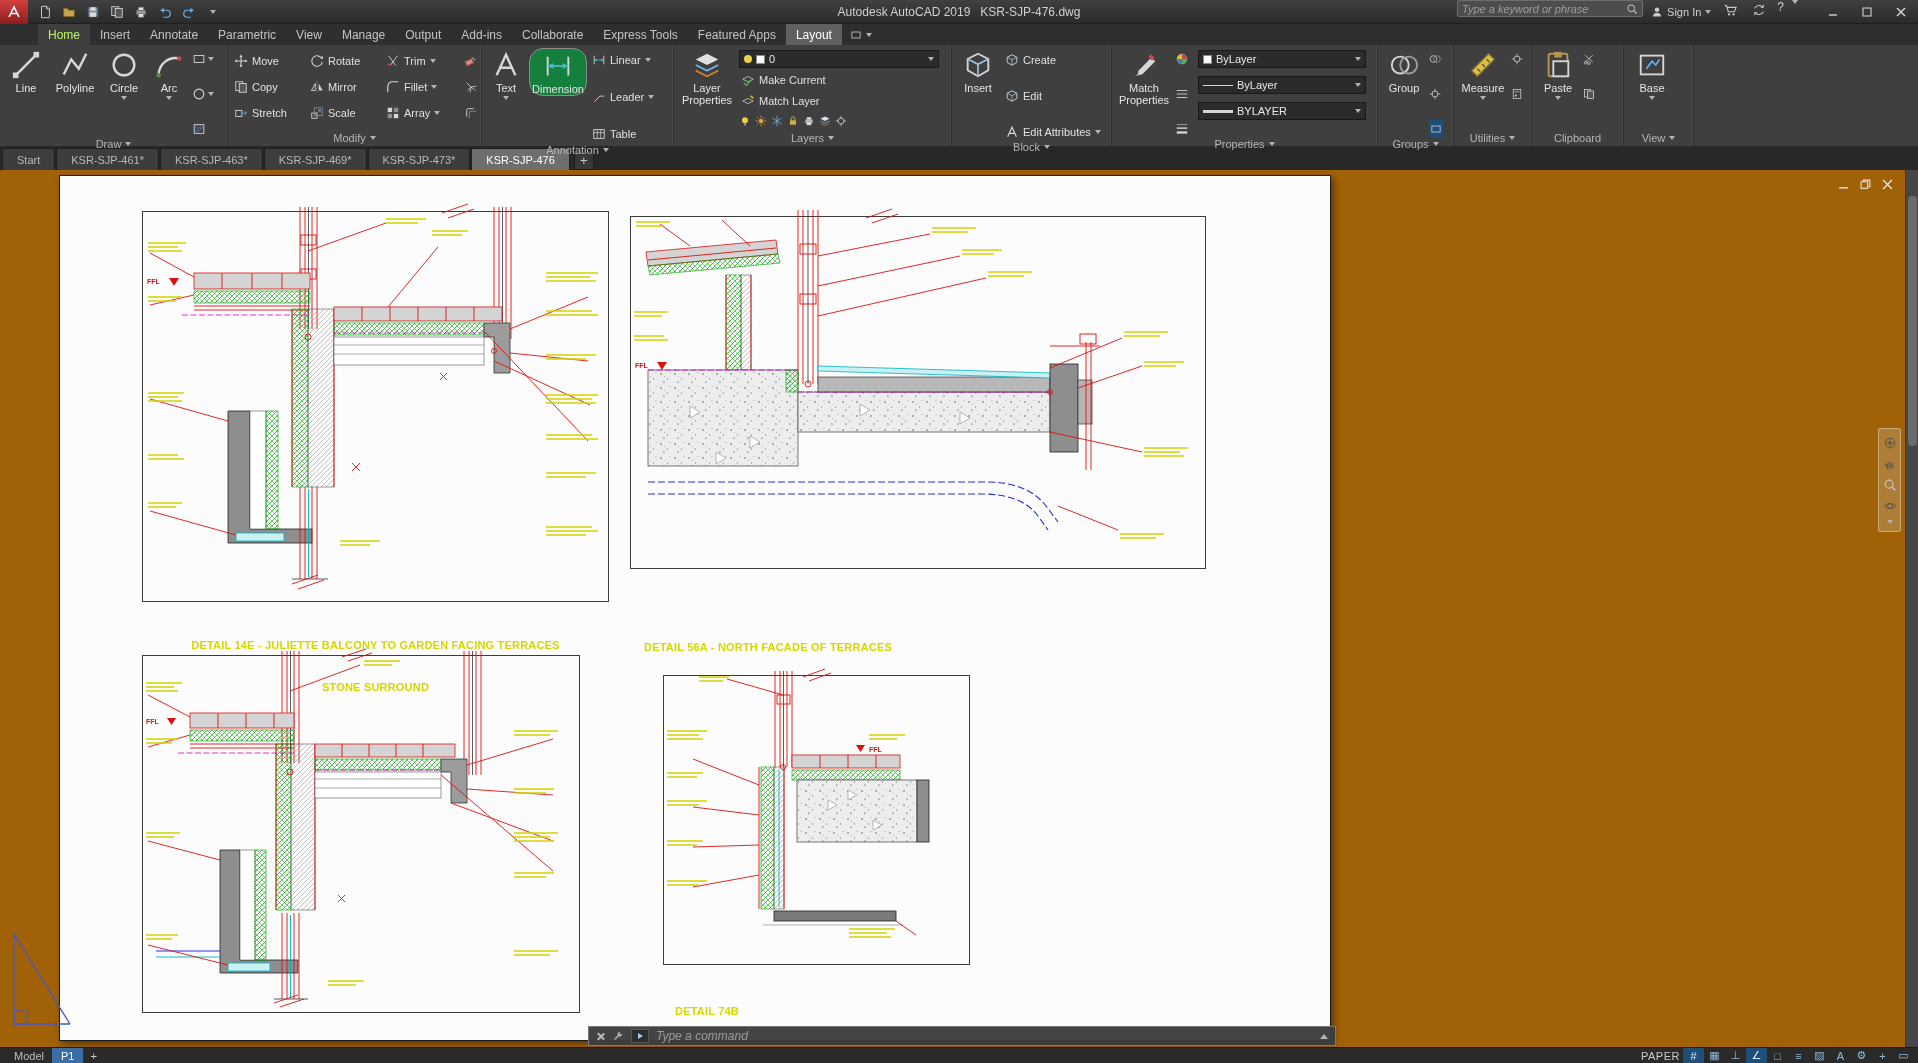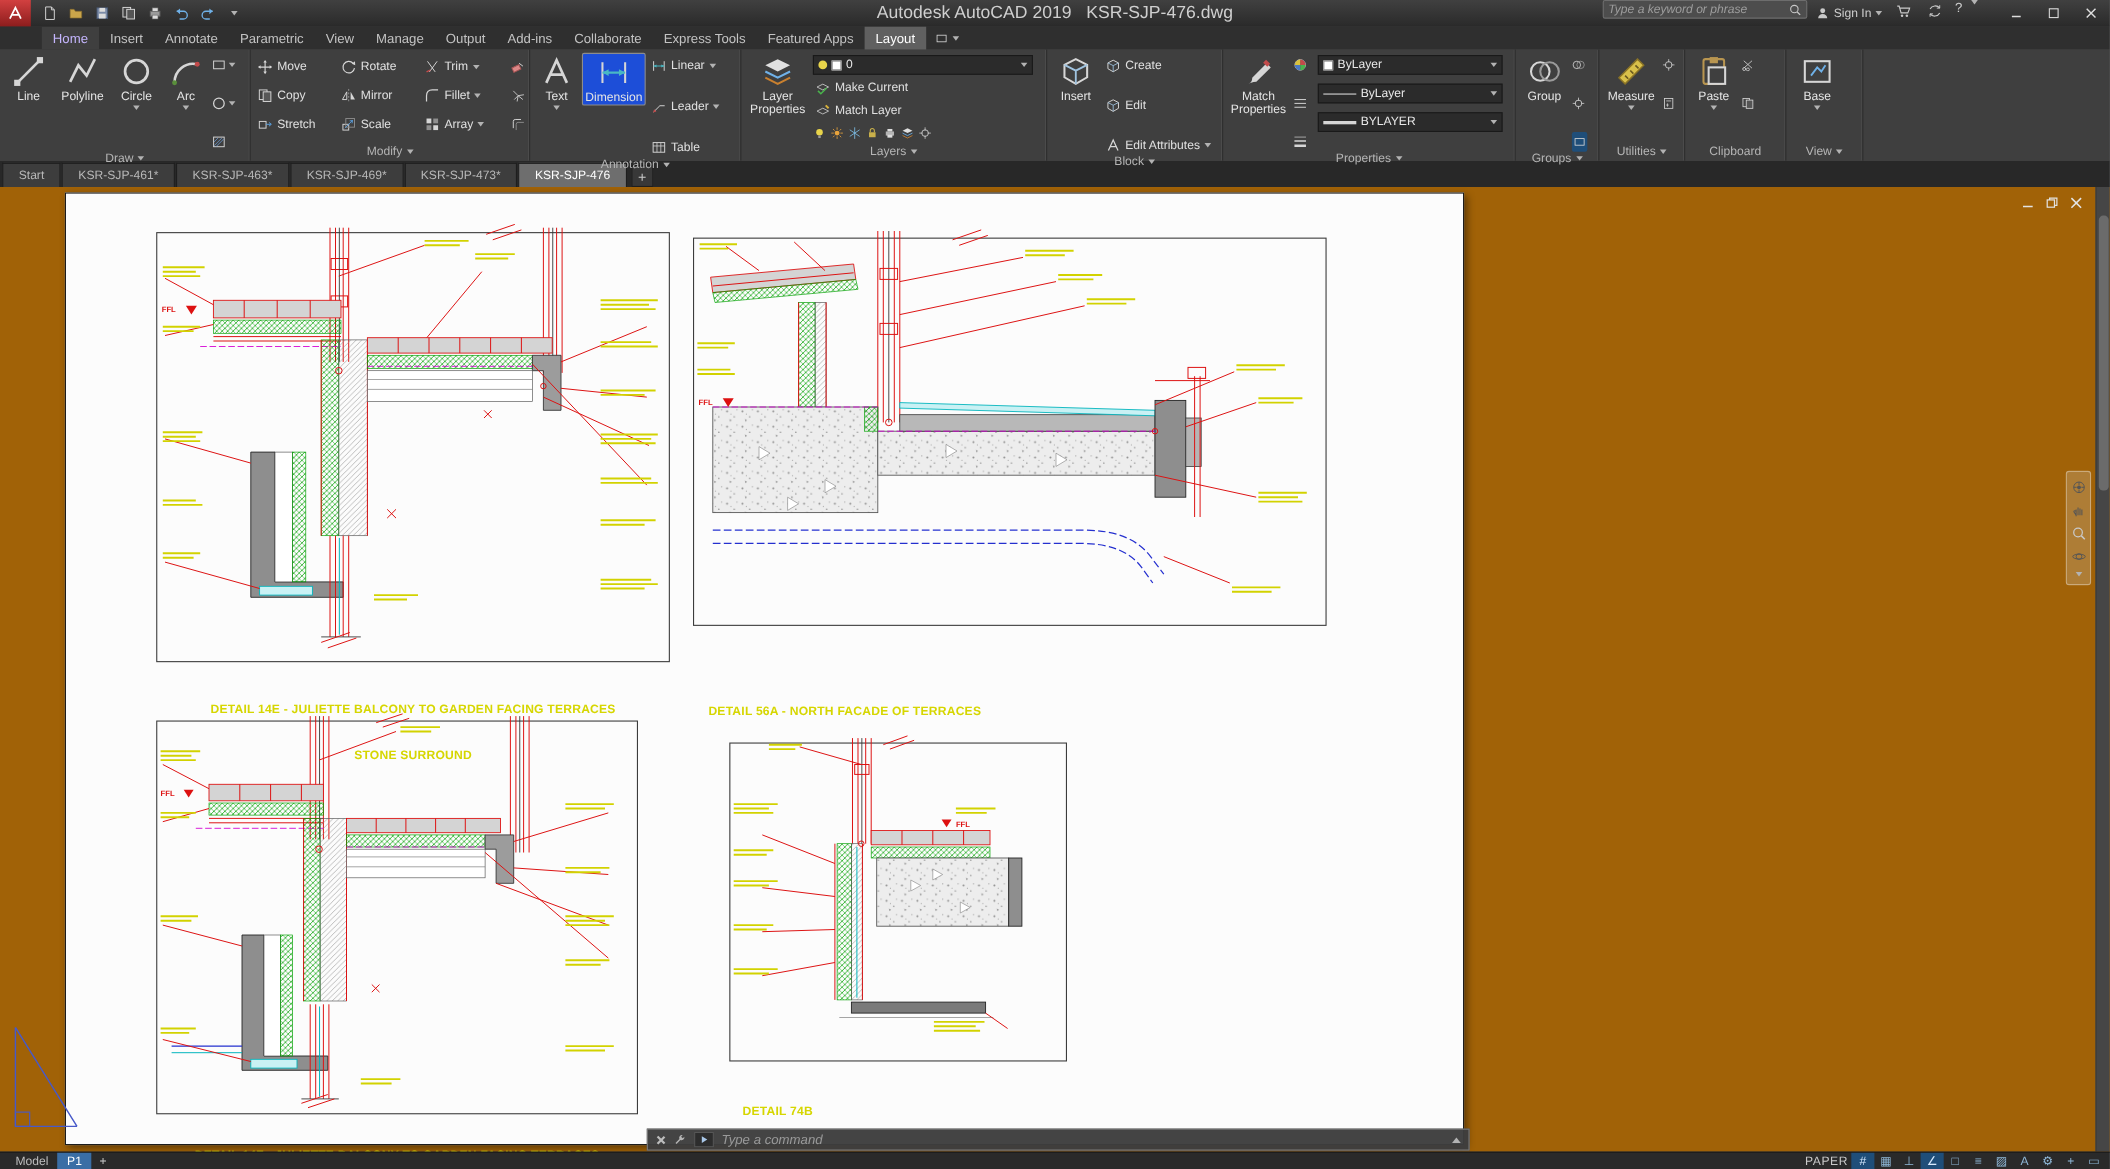--- a/index.html
+++ b/index.html
@@ -9,48 +9,48 @@
   .i30{width:30px;height:30px}.i16{width:16px;height:16px}.i14{width:14px;height:14px}.i12{width:12px;height:12px}
   .car{width:0;height:0;border-left:3px solid transparent;border-right:3px solid transparent;border-top:4px solid #b3b3b3;display:inline-block}
   .carup{width:0;height:0;border-left:4px solid transparent;border-right:4px solid transparent;border-bottom:5px solid #b3b3b3;display:inline-block}
 
   
   .titlebar{position:absolute;top:0;left:0;right:0;height:24px;background:linear-gradient(#404040,#2b2b2b);
     display:flex;align-items:center;z-index:60;border-bottom:1px solid #1f1f1f}
   .logo{width:28px;height:24px;background:linear-gradient(#d24040,#8d1d1d);display:flex;align-items:center;justify-content:center}
   .qat{display:flex;align-items:center;gap:3px;margin-left:6px}
   .qbtn{width:21px;height:20px;display:flex;align-items:center;justify-content:center}
-  .tb-title{position:absolute;left:50%;transform:translateX(-50%);font-size:16px;color:#cfcfcf;white-space:pre}
+  .tb-title{position:absolute;left:50%;transform:translateX(-50%);font-size:12px;color:#cfcfcf;white-space:pre}
   .tb-right{margin-left:auto;display:flex;gap:8px}
   .searchbox{width:186px;height:17px;background:#4d4d4d;border:1px solid #6d6d6d;border-radius:2px;
     display:flex;align-items:center;padding:0 4px;gap:4px}
   .searchbox input{flex:1;background:transparent;border:0;outline:none;color:#ddd;font-style:italic;
     font-size:11px;font-family:"Liberation Sans",sans-serif}
   .searchbox input::placeholder{color:#9d9d9d}
   .signin{display:flex;align-items:center;gap:4px;font-size:11px;color:#cfcfcf}
   .helpbtn{font-size:12px;color:#cfcfcf}
   .winbtns{display:flex;margin-left:10px}
   .winbtn{width:34px;height:23px;display:flex;align-items:center;justify-content:center}
 
   
   .rtabs{position:absolute;top:24px;left:0;right:0;height:21px;background:#2f2f2f;display:flex;
     align-items:stretch;padding-left:38px;font-size:12px;color:#c3c3c3;z-index:55}
   .rtab{padding:0 10px;display:flex;align-items:center;white-space:nowrap}
-  .rtab.active{background:#3f3f3f;color:#c4b5fd}
+  .rtab.active{background:#3f3f3f;color:#bef264}
   .rtab.chip{background:#606060;color:#fff}
   .rtab-extra{display:flex;align-items:center;gap:4px;padding:0 8px}
 
   
   .ribbon{position:absolute;top:45px;left:0;right:0;height:101px;background:#3f3f3f;display:flex;z-index:54}
   .panel{height:100%;display:flex;flex-direction:column;border-right:1px solid #2e2e2e;box-shadow:inset -1px 0 0 #4b4b4b;flex:0 0 auto}
   .pbody{flex:1;display:flex;align-items:flex-start;padding:3px 4px 0;gap:3px}
   .plabel{height:16px;font-size:11px;color:#b5b5b5;display:flex;align-items:center;justify-content:center;gap:4px}
   .bigbtn{display:flex;flex-direction:column;align-items:center;text-align:center;font-size:11px;
     color:#e4e4e4;padding-top:2px;line-height:12px;gap:2px}
-  .bigbtn.hl{background:#1d4ed8;border:1px solid #8c8c8c;border-radius:2px}
+  .bigbtn.hl{background:#15803d;border:1px solid #8c8c8c;border-radius:14px}
   .srow{display:flex;align-items:center;gap:4px;font-size:11px;color:#e0e0e0;height:24px;padding:0 2px;white-space:nowrap}
   .minicol{display:flex;flex-direction:column;gap:17px;padding-top:2px}
   .mini{display:flex;align-items:center;gap:2px;height:18px}
   .modgrid{display:grid;grid-template-columns:76px 76px 80px 16px;grid-auto-rows:26px;align-items:center}
   .combo{height:18px;background:#2b2b2b;border:1px solid #191919;display:flex;align-items:center;gap:4px;
     padding:0 4px;font-size:11px;color:#e8e8e8}
   .combo .car{margin-left:auto}
   .dot{width:8px;height:8px;border-radius:50%;background:#e8d44a;flex:0 0 auto}
   .sw{width:9px;height:9px;background:#fff;border:1px solid #888;flex:0 0 auto}
   .ls{width:30px;border-top:1px solid #d6d6d6;flex:0 0 auto}

